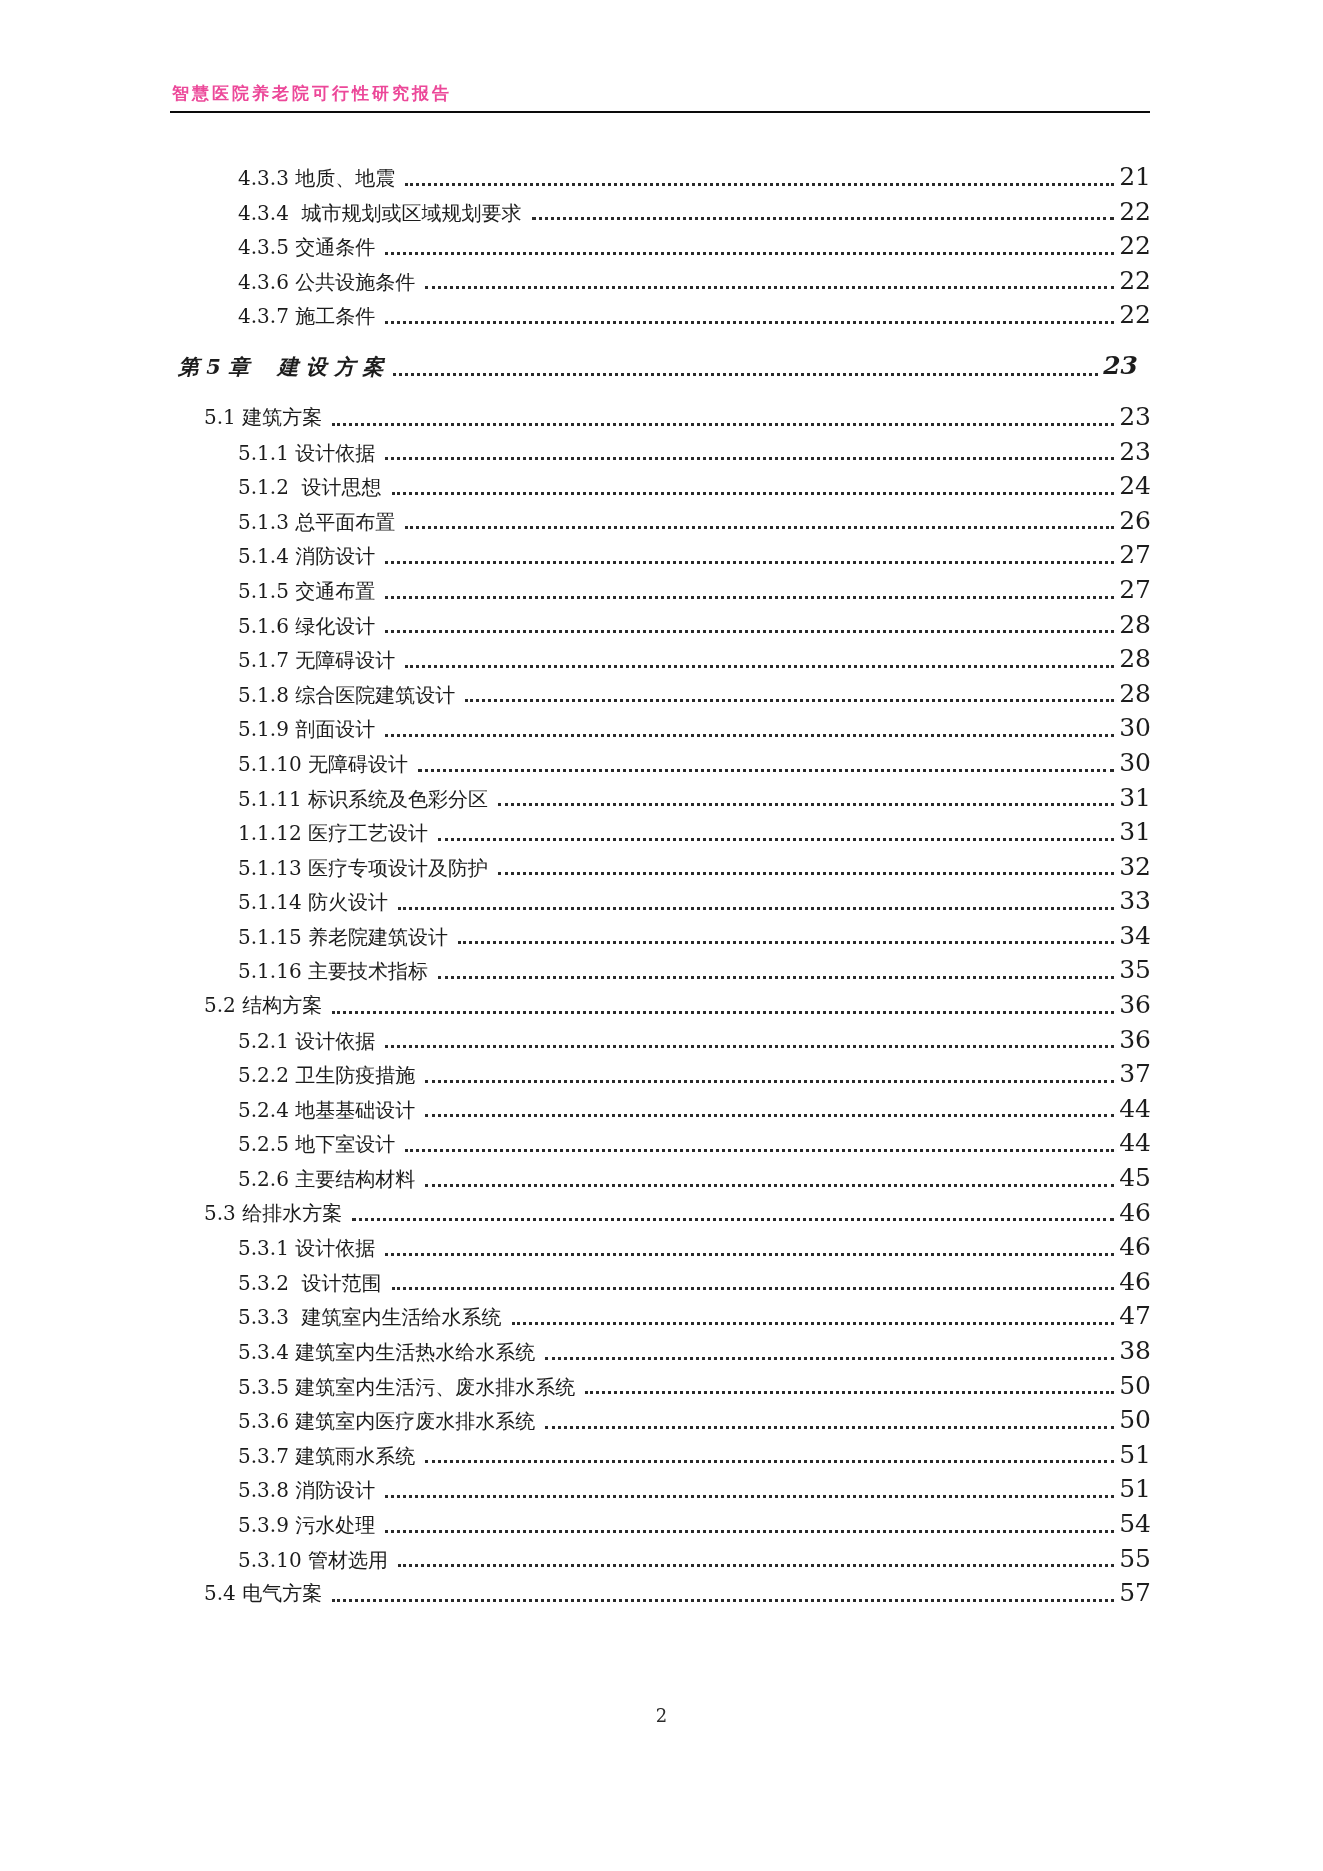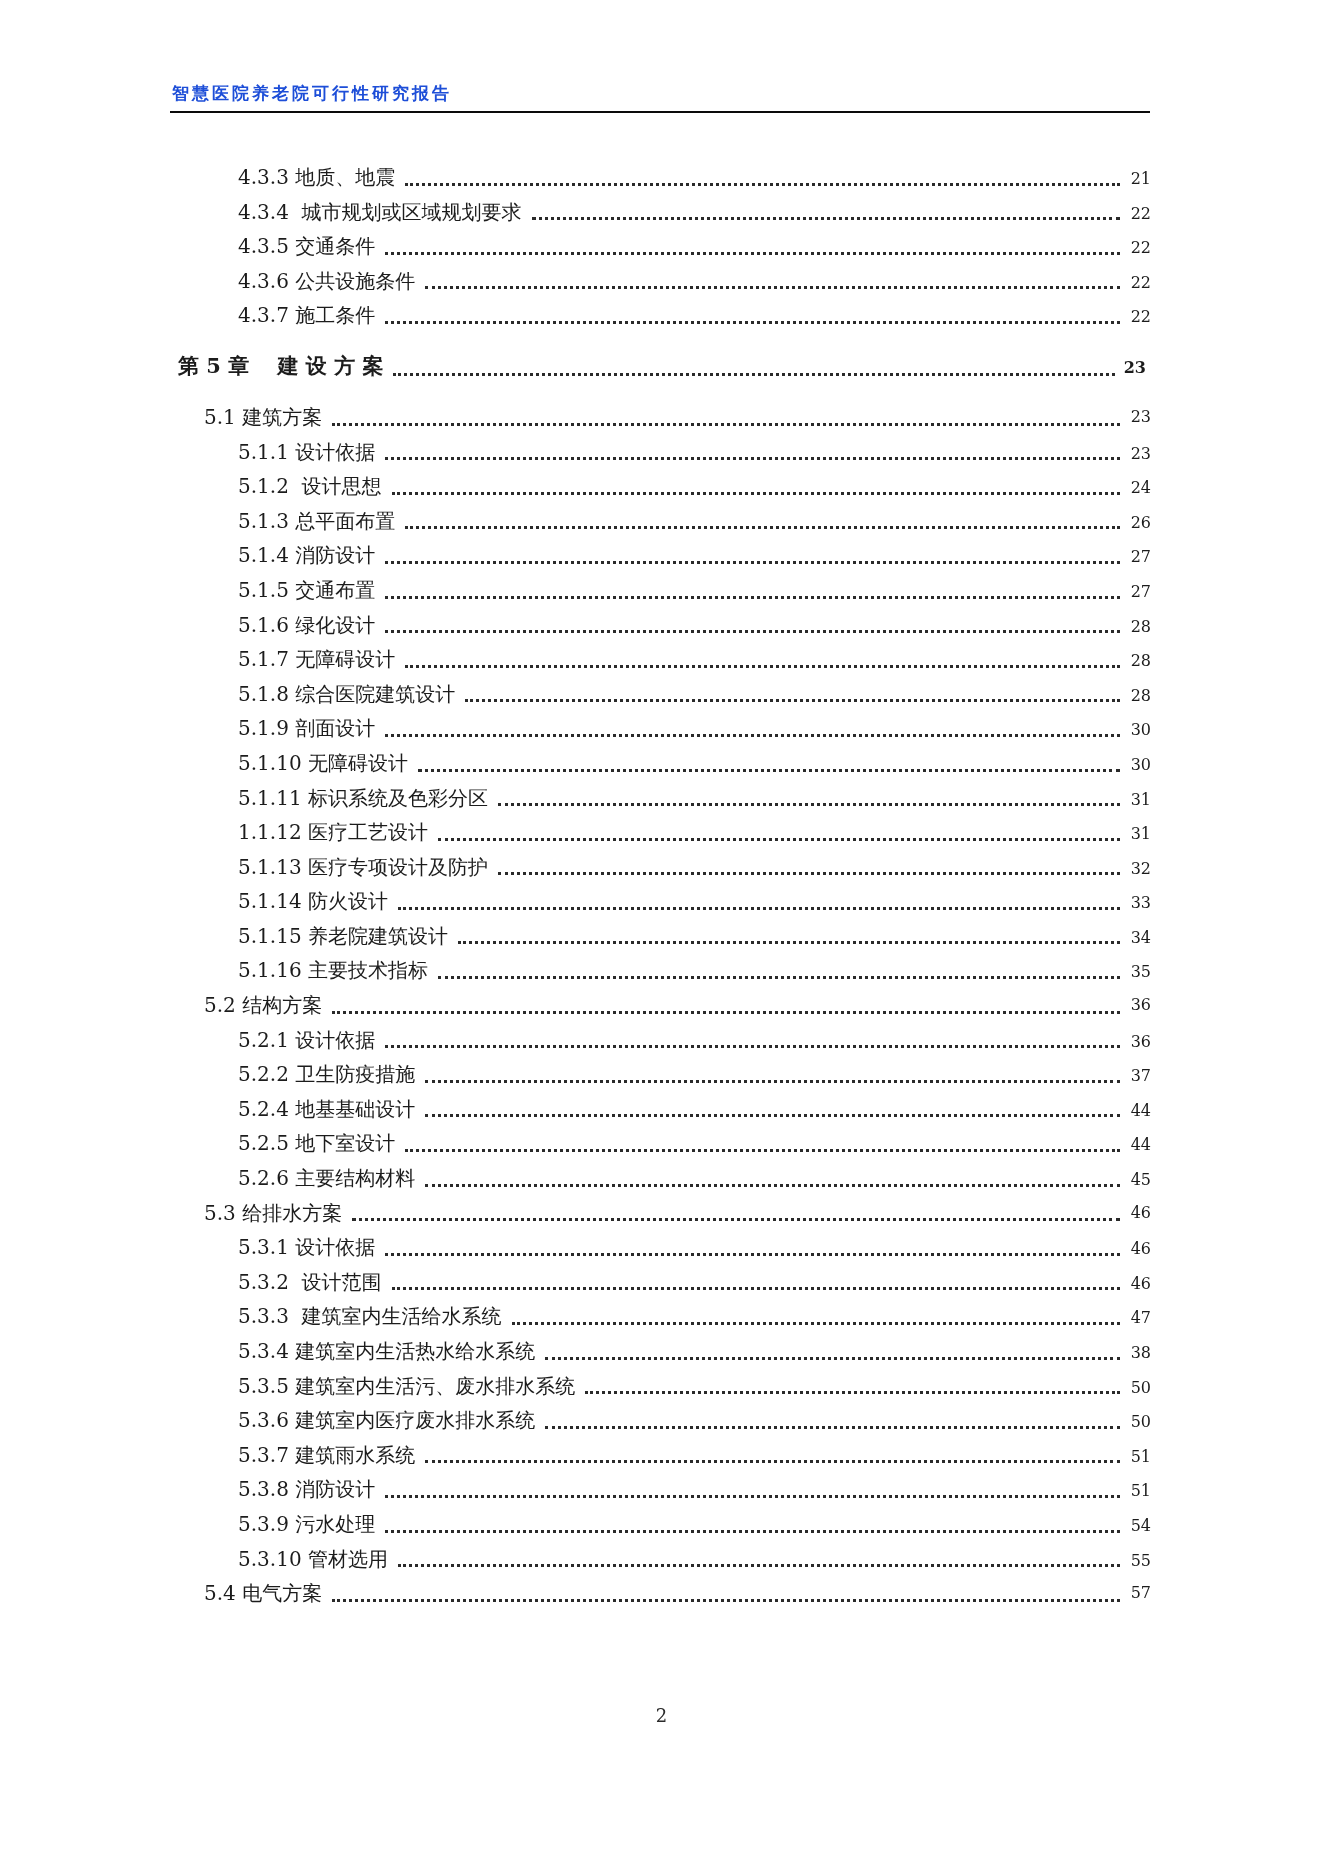--- a/index.html
+++ b/index.html
@@ -15,21 +15,21 @@
   }
   .page-header {
     position:absolute;
     left:170px; right:173px; top:82px;
   }
   .header-title {
     display:inline-block;
     font-size:17px;
     font-weight:bold;
     letter-spacing:3px;
-    color:#1d4ed8;
+    color:#ec4899;
     padding:0 2px 4px 2px;
   }
   .header-rule {
     border-top:2px solid #0a0a0a;
     width:100%;
     margin-top:2px;
   }
   .toc {
     position:absolute;
     left:170px; right:172px; top:160px;
@@ -40,21 +40,22 @@
     height:34.6px;
     font-size:20px;
     line-height:34.6px;
     cursor:default;
   }
   .toc-row.level-chapter {
     padding-left:8px;
     font-weight:bold;
     font-size:21px;
     height:36px;
-    margin:16px 5px 15px 0;
+    margin:16px 13px 15px 0;
+    font-style:italic;
   }
   .toc-row.level-section { padding-left:34px;align-items:flex-end; }
   .toc-row.level-subsection { padding-left:68px; }
   .toc-label {
     white-space:pre;
     flex:0 0 auto;
   }
   .toc-leader {
     flex:1 1 auto;
     position:relative;
@@ -64,21 +65,21 @@
   .toc-leader::after {
     content:"";
     position:absolute;
     left:0; right:0; bottom:9px;
     border-bottom:3px dotted #2a2a2a;
   }
   .toc-page {
     flex:0 0 auto;
     min-width:26px;
     text-align:right;
-    font-size:16px;
+    font-size:25px;
   }
   .page-footer {
     position:absolute;
     left:0; right:0;
     top:1705px;
     text-align:center;
     font-size:18px;
     color:#2a2a2a;
   }
 </style>

